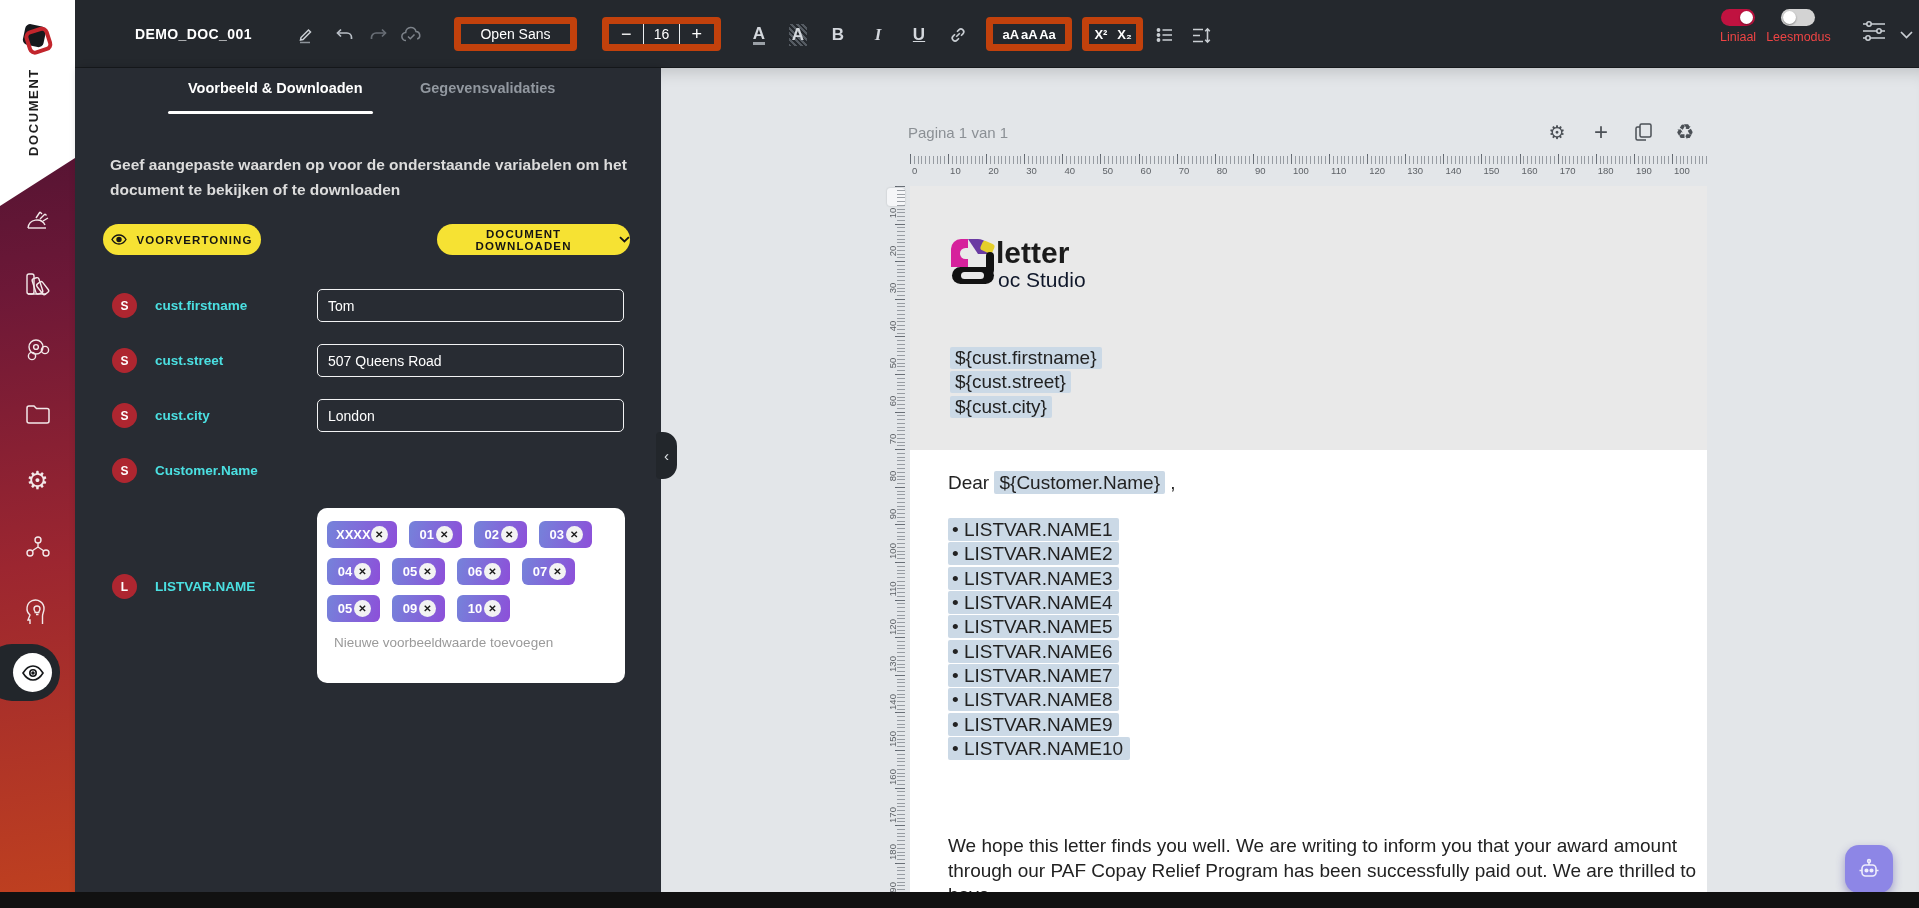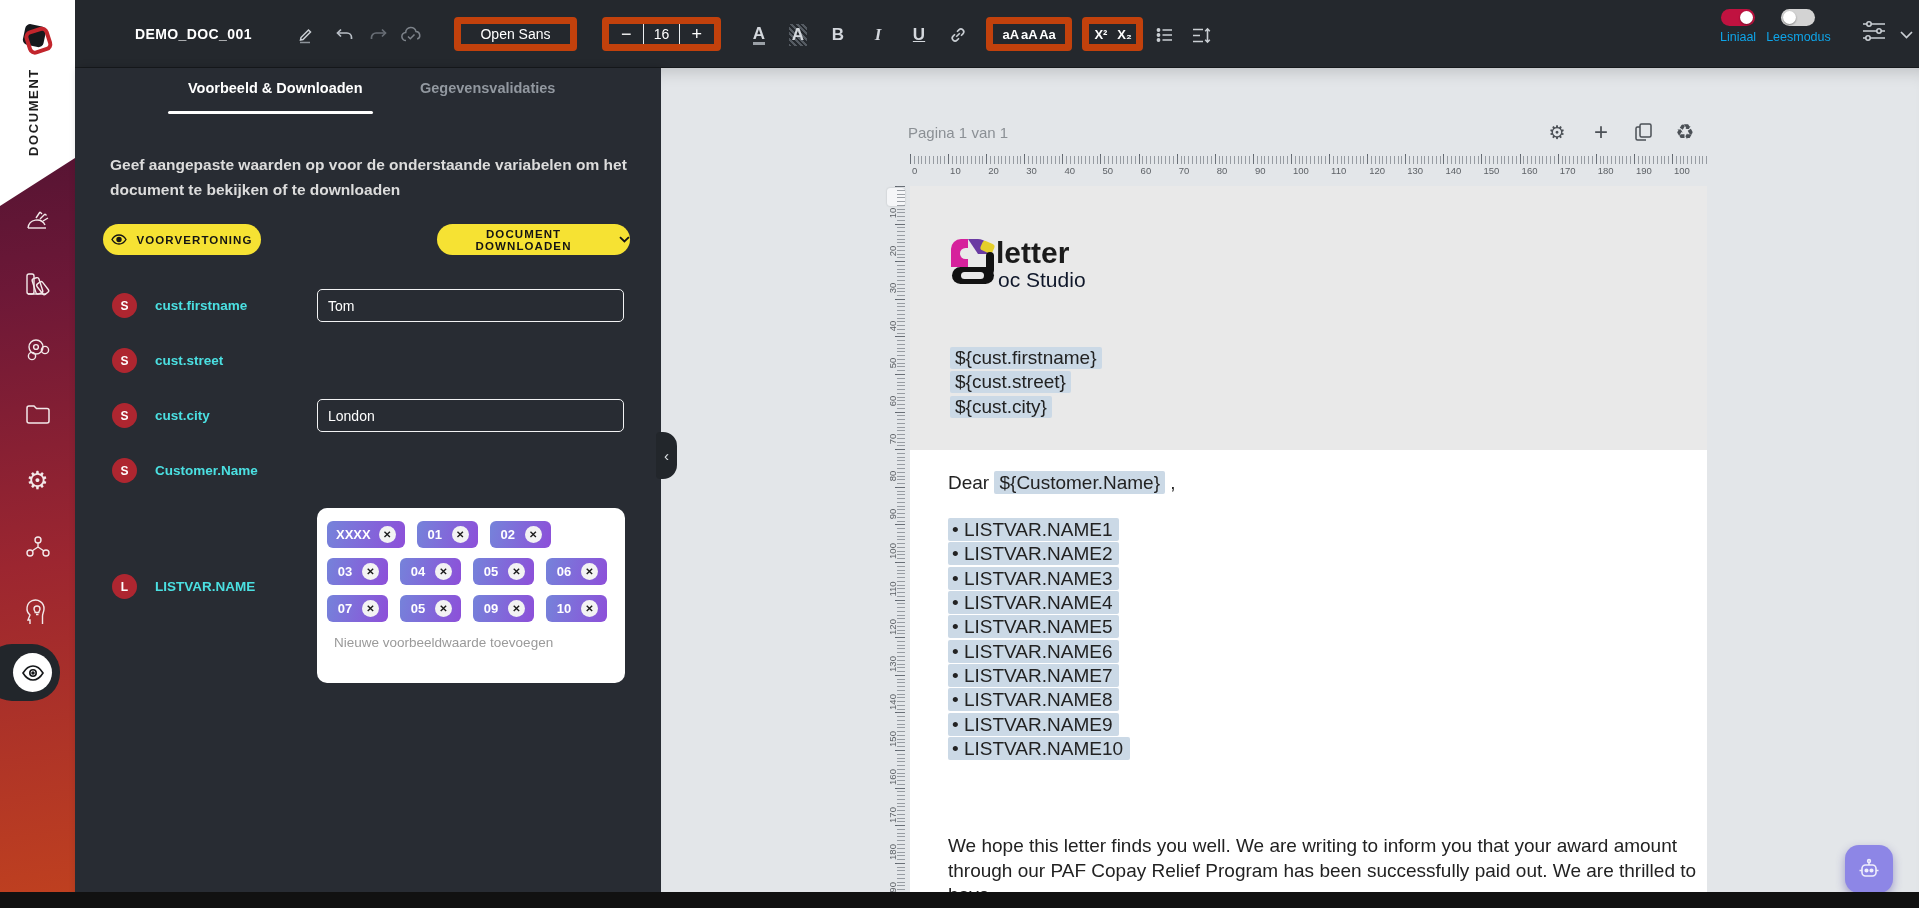--- a/index.html
+++ b/index.html
@@ -10,21 +10,21 @@
 
   
   #topbar{position:absolute;left:75px;top:0;width:1844px;height:68px;background:#24282d;border-bottom:1px solid rgba(0,0,0,.35)}
   .tb-title{position:absolute;left:60px;top:26px;color:#fff;font-size:14px;font-weight:bold;letter-spacing:.4px}
   .tb-ic{position:absolute;top:22px;width:26px;height:26px;display:flex;align-items:center;justify-content:center;color:#c9ced3;cursor:pointer}
   .tb-box{position:absolute;top:17px;height:34px;border:7px solid #c2410c;border-radius:4px;color:#fff;display:flex;align-items:center;justify-content:center;font-size:14px}
   .tb-cell{display:flex;align-items:center;justify-content:center;height:100%;color:#fff}
   .tglyph{font-size:17px;color:#d4d8dd;font-weight:bold}
   .toggle{width:34px;height:17px;border-radius:9px;position:relative;cursor:pointer}
   .knob{position:absolute;top:2px;width:13px;height:13px;border-radius:50%;background:#fff;box-shadow:0 1px 2px rgba(0,0,0,.4)}
-  .tog-label{font-size:12.5px;color:#0ea5e9;margin-top:4px;text-align:center;white-space:nowrap}
+  .tog-label{font-size:12.5px;color:#ef4444;margin-top:4px;text-align:center;white-space:nowrap}
 
   
   #rail{position:absolute;left:0;top:0;width:75px;height:908px;background:linear-gradient(172deg,#451130 6%,#6d1837 32%,#9c2630 62%,#c0411f 100%)}
   #rail-wedge{position:absolute;left:0;top:0;width:75px;height:210px;background:#fff;clip-path:polygon(0 0,75px 0,75px 158px,0 206px)}
   .rail-brand{position:absolute;left:26px;top:64px;height:92px;writing-mode:vertical-rl;transform:rotate(180deg);font-size:13px;font-weight:bold;color:#1d1d1d;letter-spacing:1.6px}
   .rail-ic{position:absolute;left:0;width:75px;display:flex;justify-content:center;color:#f3e9ea;cursor:pointer}
   #rail-active{position:absolute;left:-16px;top:644px;width:76px;height:57px;background:#22262b;border-radius:28px}
   #rail-active .cir{position:absolute;right:8px;top:9px;width:39px;height:39px;background:#fff;border-radius:50%;display:flex;align-items:center;justify-content:center;color:#16181b}
 
   
@@ -34,21 +34,21 @@
   .tab.idle{color:#9298a0}
   .tab-underline{position:absolute;left:93px;top:43px;width:205px;height:3px;background:#fff;border-radius:2px}
   .panel-desc{position:absolute;left:35px;top:84px;width:560px;color:#dcdcdc;font-size:15.5px;font-weight:bold;line-height:25px}
   .ybtn{position:absolute;top:156px;height:31px;border-radius:17px;background:#f6e233;border:none;display:flex;align-items:center;justify-content:center;gap:9px;font-size:11.5px;font-weight:bold;letter-spacing:1.1px;color:#141414;cursor:pointer;font-family:"Liberation Sans",sans-serif}
   .frow{display:flex;align-items:center;height:55px;position:relative}
   .badge{width:25px;height:25px;border-radius:50%;background:#ae2630;color:#fff;font-size:12px;font-weight:bold;display:flex;align-items:center;justify-content:center;margin-left:9px}
   .flabel{color:#4be0e2;font-size:13.5px;font-weight:bold;margin-left:18px}
   .pinput{position:absolute;left:214px;top:11px;width:307px;height:33px;background:transparent;border:1.5px solid #f2f3f4;border-radius:5px;color:#fff;font-size:14px;padding:0 10px;font-family:"Liberation Sans",sans-serif;outline:none}
   #chipbox{position:absolute;left:242px;top:440px;width:308px;height:175px;background:#fff;border-radius:10px;padding:13px 10px 10px 10px}
   #chips{display:flex;flex-wrap:wrap;gap:10px 12px}
-  .chip{height:27px;display:inline-flex;align-items:center;gap:8px;padding:0 9px;border-radius:6px;background:linear-gradient(105deg,#7583da 0%,#8d4fd9 100%);color:#fff;font-size:13px;font-weight:bold;cursor:pointer}
+  .chip{height:27px;display:inline-flex;align-items:center;padding:0 9px;border-radius:6px;background:linear-gradient(105deg,#7583da 0%,#8d4fd9 100%);color:#fff;font-size:13px;font-weight:bold;cursor:pointer}
   .chip .num{min-width:18px;text-align:center}
   .chip-x{width:17px;height:17px;border-radius:50%;background:#f3f3f3;color:#1a1a1a;font-size:10px;font-weight:bold;display:inline-flex;align-items:center;justify-content:center;font-style:normal;cursor:pointer}
   .chip-add{margin-top:13px;padding-left:7px;color:#9a9a9a;font-size:13.5px}
   #handle{position:absolute;left:656px;top:432px;width:21px;height:47px;background:#22262b;border-radius:4px 14px 14px 4px;display:flex;align-items:center;justify-content:center;color:#dfe3e7;font-size:15px;cursor:pointer;z-index:5}
 
   
   #canvas{position:absolute;left:661px;top:68px;width:1258px;height:840px;background:#e3e6e9;box-shadow:inset 0 16px 16px -12px rgba(0,0,0,.16)}
   .page-ind{position:absolute;left:247px;top:56px;color:#8b9095;font-size:15px;font-weight:500}
   .cv-ic{position:absolute;top:50px;width:28px;height:28px;display:flex;align-items:center;justify-content:center;color:#4b5056;cursor:pointer}
   .glyph{font-family:"DejaVu Sans",sans-serif;font-size:19px}
@@ -296,20 +296,21 @@
 
         <div class="frow">
           <div class="badge">S</div>
           <div class="flabel">cust.firstname</div>
           <input class="pinput" value="Tom" style="">
         </div>
 
         <div class="frow">
           <div class="badge">S</div>
           <div class="flabel">cust.street</div>
+          <input class="pinput" value="507 Queens Road" style="">
         </div>
 
         <div class="frow">
           <div class="badge">S</div>
           <div class="flabel">cust.city</div>
           <input class="pinput" value="London" style="">
         </div>
 
         <div class="frow">
           <div class="badge">S</div>

